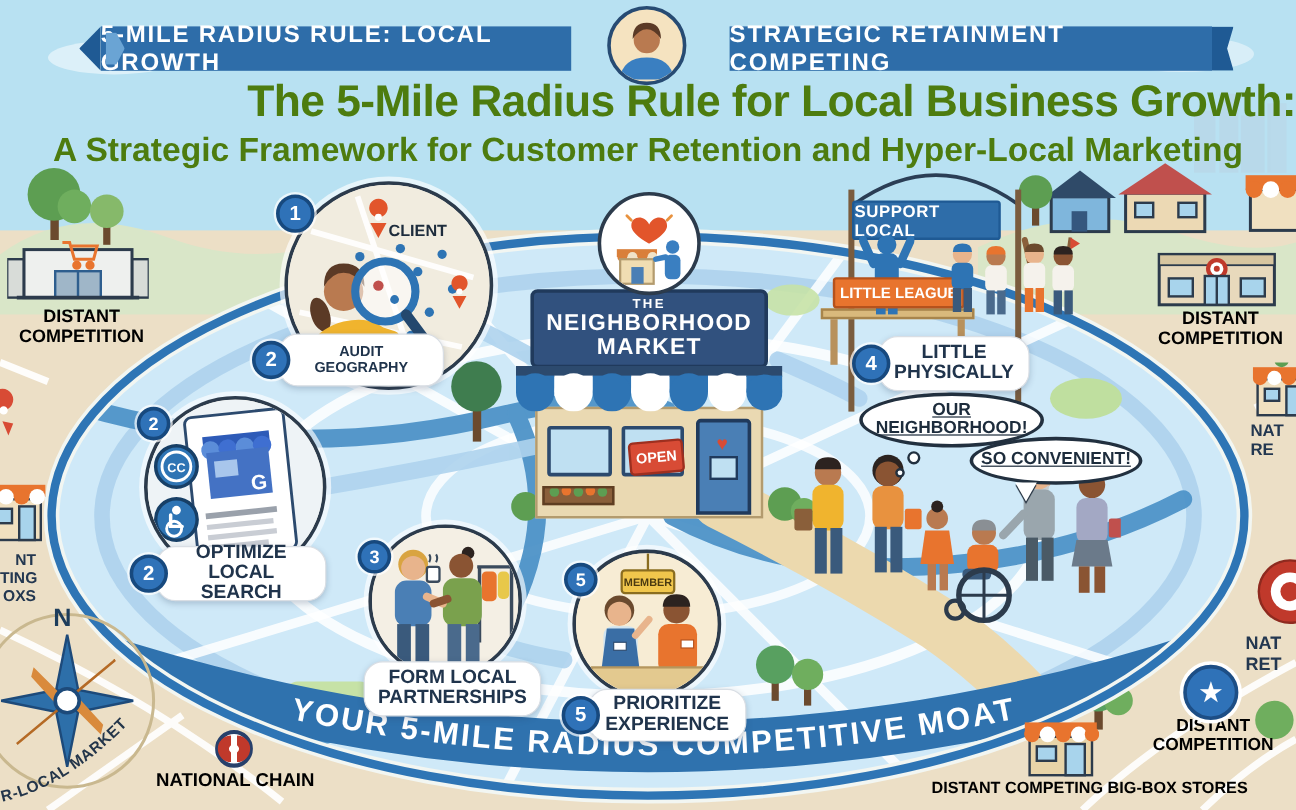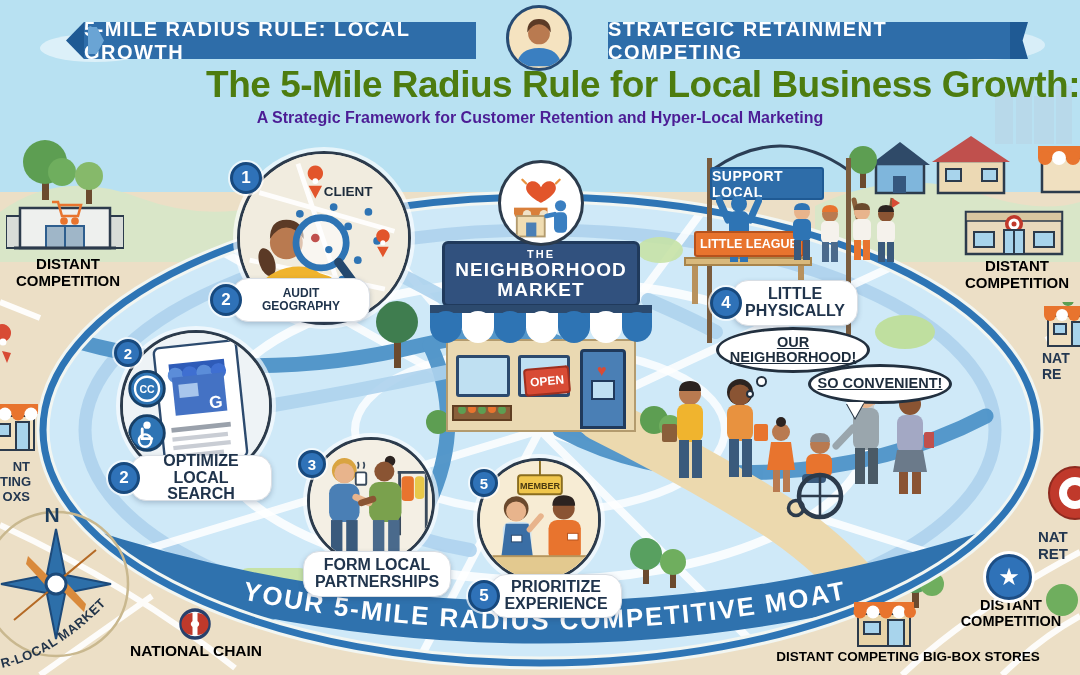--- a/index.html
+++ b/index.html
@@ -20,22 +20,22 @@
   .ribbon-chev{position:absolute;left:88px;top:27px;width:16px;height:27px;background:#6aa4d4;
           clip-path:polygon(0 0,55% 0,100% 50%,55% 100%,0 100%);}
   .ribbon-tail-r{position:absolute;left:1010px;top:22px;width:18px;height:37px;background:#1f5a94;
           clip-path:polygon(0 0,100% 0,70% 50%,100% 100%,0 100%);}
 
   .avatar{left:506px;top:5px;width:66px;height:66px;border-radius:50%;
           background:#f5e3c0;border:3px solid #274b73;overflow:hidden;}
 
   .title{left:0;right:0;top:64px;text-align:right;font-weight:800;font-size:37px;
          color:#4d7c0f;letter-spacing:-0.5px;}
-  .subtitle{left:0;right:0;top:109px;text-align:center;font-weight:bold;font-size:16px;
-         color:#4c1d95;}
+  .subtitle{left:0;right:0;top:109px;text-align:center;font-weight:bold;font-size:28px;
+         color:#4d7c0f;}
 
   .vignette{position:absolute;border-radius:50%;border:3px solid #2c3b4c;overflow:hidden;
             background:#f3eee2;box-shadow:0 0 0 4px rgba(255,255,255,.65);}
   .badge{position:absolute;background:#2f72b8;border:3px solid #17497e;color:#fff;border-radius:50%;
          display:flex;align-items:center;justify-content:center;font-weight:bold;
          box-shadow:0 0 0 2px rgba(255,255,255,.7);z-index:6;}
   .pillrow{position:absolute;display:flex;align-items:center;z-index:5;}
   .pillrow .badge2{position:relative;flex:0 0 auto;background:#2f72b8;border:3px solid #17497e;color:#fff;
          border-radius:50%;display:flex;align-items:center;justify-content:center;font-weight:bold;
          box-shadow:0 0 0 2px rgba(255,255,255,.7);margin-right:-10px;z-index:2;}
@@ -54,21 +54,21 @@
   .facade{left:446px;top:339px;width:190px;height:93px;background:#ead9b2;border:2px solid #b39b6e;z-index:3;}
   .fwin{position:absolute;background:#bfe0f2;border:3px solid #2c4a6e;border-radius:3px;}
   .fdoor{position:absolute;left:132px;top:8px;width:46px;height:80px;background:#4a7fb5;
          border:3px solid #203a5c;border-radius:4px 4px 0 0;}
   .fheart{position:absolute;left:14px;top:10px;color:#d84b35;font-size:16px;}
   .open{position:absolute;left:76px;top:26px;width:46px;height:28px;background:#d84b35;border:2px solid #9e2f1f;
         border-radius:4px;color:#fff;font-weight:800;font-size:12px;display:flex;align-items:center;
         justify-content:center;transform:rotate(-5deg);z-index:4;}
   .flowerbox{position:absolute;left:4px;top:64px;width:60px;height:16px;background:#8a5f3a;border:2px solid #5f3e22;}
 
-  .supbanner{left:710px;top:167px;width:114px;height:33px;background:#2e6da9;border:2px solid #1f5a94;
+  .supbanner{left:710px;top:167px;width:124px;height:33px;background:#2e6da9;border:2px solid #1f5a94;
              border-radius:3px;color:#fff;font-weight:800;font-size:14px;display:flex;align-items:center;
              justify-content:center;z-index:4;letter-spacing:.5px;}
   .pole{position:absolute;width:5px;height:185px;background:#7a5c3e;top:158px;z-index:3;}
   .league{left:694px;top:231px;width:110px;height:26px;background:#e8742e;border:2px solid #b5521d;
           border-radius:3px;color:#fff;font-weight:800;font-size:12.5px;display:flex;align-items:center;
           justify-content:center;z-index:4;}
   .table{left:684px;top:257px;width:128px;height:9px;background:#d9b97c;border:2px solid #a8854c;z-index:3;}
   .tleg{position:absolute;width:6px;height:38px;background:#b8915c;top:266px;z-index:2;}
 
   .bubble{position:absolute;background:#fff;border:3px solid #22303f;border-radius:50%;

